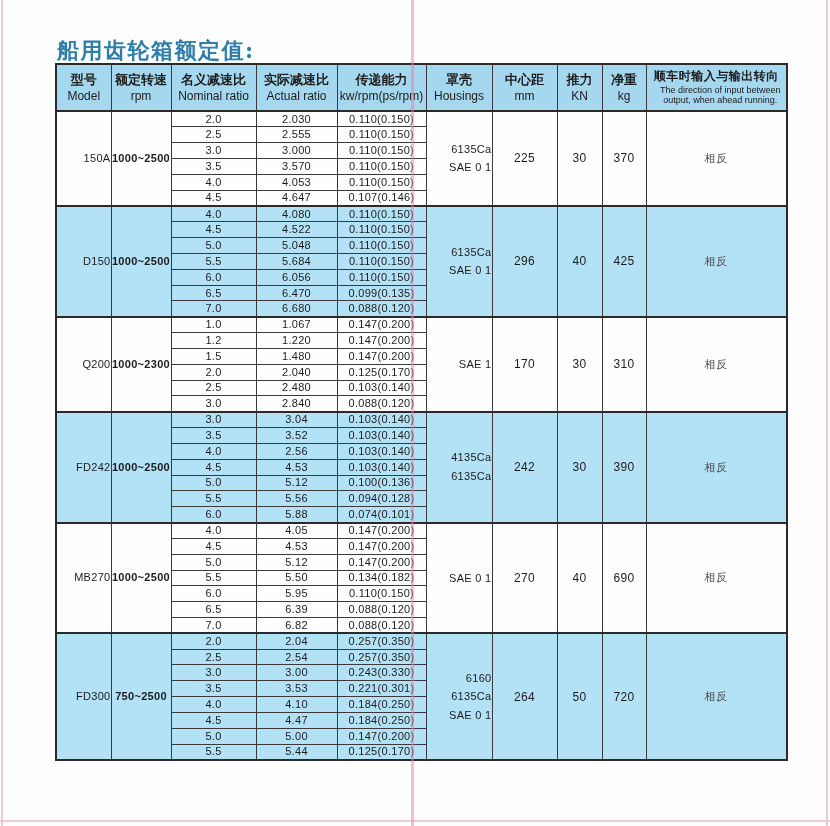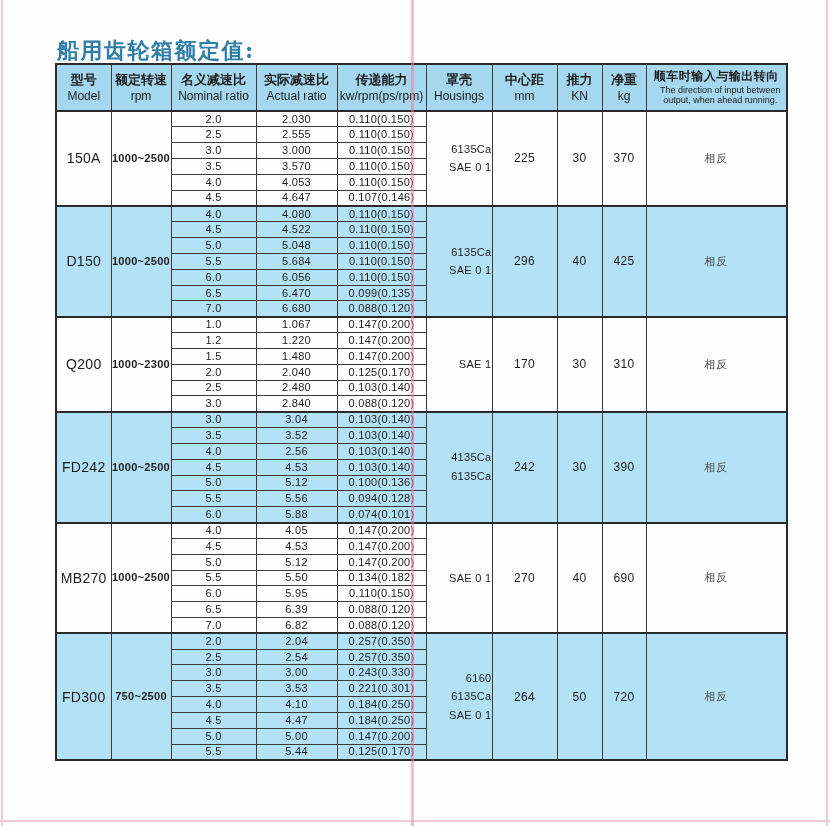--- a/index.html
+++ b/index.html
@@ -31,21 +31,21 @@
     text-align:center; vertical-align:middle;
     color:#1c1c1c; overflow:hidden;
   }
   .spec thead th { background:#a5d7ee; height:45px; border-bottom:2px solid #2a2a2a; }
   .spec thead .zh { font-size:13px; font-weight:bold; line-height:1.3; }
   .spec thead .en { font-size:12px; font-weight:normal; line-height:1.2; }
   .spec thead th.dir-col .zh { font-size:12px; letter-spacing:0.5px; }
   .spec thead th.dir-col .en { font-size:9px; line-height:1.15; padding:0 4px;margin-left:8px; }
   .spec tbody tr { height:15.83px; }
   .spec tbody td { font-size:11px; line-height:1; letter-spacing:0.3px; }
-  .spec td.model   { font-size:14px; }
+  .spec td.model   { font-size:11px;text-align:right; }
   .spec td.speed   { font-size:11px;font-weight:bold; }
   .spec td.housing { font-size:11px; }
   .spec td.housing .hline { line-height:1.7;text-align:right; }
   .spec td.num     { font-size:12px; }
   .spec td.dir     { font-size:11px; color:#4d4d4d; letter-spacing:1px;font-family:Liberation Serif, serif; }
   .spec td.shaded  { background:#b3e1f6; }
   .spec td.gf      { border-top:2px solid #2a2a2a; }
 
   
   col.c-model{width:55px} col.c-speed{width:60px} col.c-nom{width:85px}

